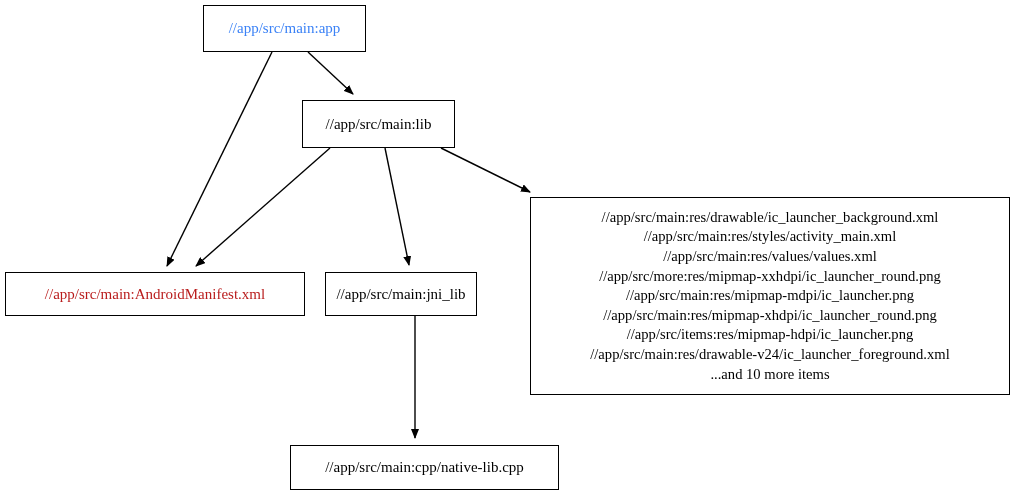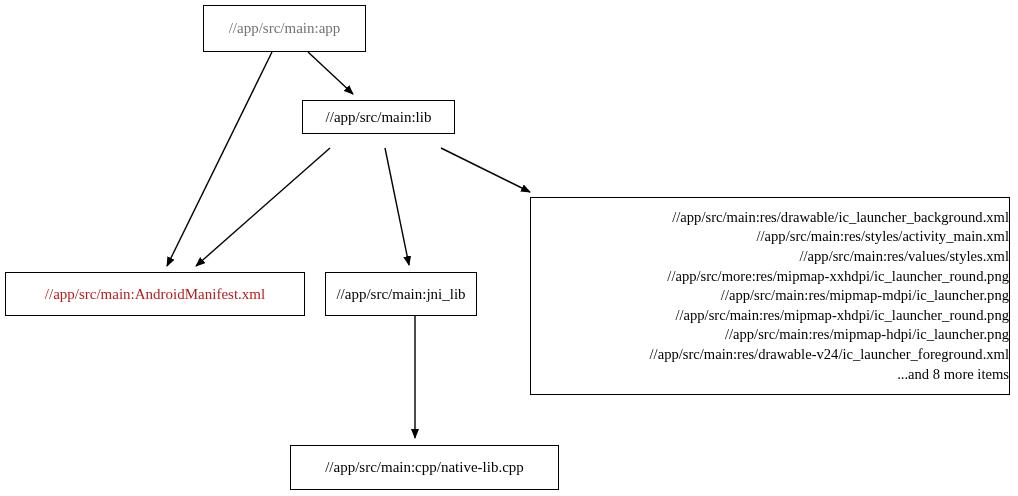--- a/index.html
+++ b/index.html
@@ -42,21 +42,21 @@
   .node.multiline {
     white-space: normal;
     flex-direction: column;
     justify-content: center;
     line-height: 19.6px;
     font-size: 14.6px;
   }
   .node.multiline .line {
     display: block;
     width: 100%;
-    text-align: right;
+    text-align: center;
     white-space: nowrap;
   }
 </style>
 </head>
 <body>
 
 <div id="canvas">
 
   <svg id="edge-layer" width="1018" height="496" viewBox="0 0 1018 496" xmlns="http://www.w3.org/2000/svg">
     <defs>
@@ -67,45 +67,45 @@
     <g id="edges-group" stroke="#000000" stroke-width="1.4" fill="none">
         <path d="M 272,52 L 167,266" stroke="#000000" stroke-width="1.4" fill="none" marker-end="url(#arrowhead)"></path>
         <path d="M 308,52 L 353,94" stroke="#000000" stroke-width="1.4" fill="none" marker-end="url(#arrowhead)"></path>
         <path d="M 330,148 L 196,266" stroke="#000000" stroke-width="1.4" fill="none" marker-end="url(#arrowhead)"></path>
         <path d="M 385,148 L 409,265" stroke="#000000" stroke-width="1.4" fill="none" marker-end="url(#arrowhead)"></path>
         <path d="M 441,148 L 530,192" stroke="#000000" stroke-width="1.4" fill="none" marker-end="url(#arrowhead)"></path>
         <path d="M 415,316 L 415,438" stroke="#000000" stroke-width="1.4" fill="none" marker-end="url(#arrowhead)"></path>
       </g>
   </svg>
 
-  <div class="node" style="left: 203px; top: 5px; width: 163px; height: 47px; border-color: rgb(0, 0, 0); background: rgb(255, 255, 255); color: #737373;">
+  <div class="node" style="left: 203px; top: 5px; width: 163px; height: 47px; border-color: rgb(0, 0, 0); background: rgb(255, 255, 255); color: #3b82f6;">
     <span>//app/src/main:app</span>
   </div>
 
-  <div class="node" style="left: 302px; top: 100px; width: 153px; height: 34px; border-color: rgb(0, 0, 0); background: rgb(255, 255, 255); color: rgb(0, 0, 0);">
+  <div class="node" style="left: 302px; top: 100px; width: 153px; height: 48px; border-color: rgb(0, 0, 0); background: rgb(255, 255, 255); color: rgb(0, 0, 0);">
     <span>//app/src/main:lib</span>
   </div>
 
   <div class="node" style="left: 5px; top: 272px; width: 300px; height: 44px; border-color: rgb(0, 0, 0); background: rgb(255, 255, 255); color: #b91c1c;">
     <span>//app/src/main:AndroidManifest.xml</span>
   </div>
 
   <div class="node" style="left: 325px; top: 272px; width: 152px; height: 44px; border-color: rgb(0, 0, 0); background: rgb(255, 255, 255); color: rgb(0, 0, 0);">
     <span>//app/src/main:jni_lib</span>
   </div>
 
   <div class="node multiline" style="left: 530px; top: 197px; width: 480px; height: 198px; border-color: rgb(0, 0, 0); background: rgb(255, 255, 255); color: rgb(0, 0, 0);">
       <span class="line">//app/src/main:res/drawable/ic_launcher_background.xml</span>
       <span class="line">//app/src/main:res/styles/activity_main.xml</span>
-      <span class="line">//app/src/main:res/values/styles.xml</span>
+      <span class="line">//app/src/main:res/values/values.xml</span>
       <span class="line">//app/src/more:res/mipmap-xxhdpi/ic_launcher_round.png</span>
       <span class="line">//app/src/main:res/mipmap-mdpi/ic_launcher.png</span>
       <span class="line">//app/src/main:res/mipmap-xhdpi/ic_launcher_round.png</span>
-      <span class="line">//app/src/main:res/mipmap-hdpi/ic_launcher.png</span>
+      <span class="line">//app/src/items:res/mipmap-hdpi/ic_launcher.png</span>
       <span class="line">//app/src/main:res/drawable-v24/ic_launcher_foreground.xml</span>
-      <span class="line">...and 8 more items</span>
+      <span class="line">...and 10 more items</span>
     </div>
 
   <div class="node" style="left: 290px; top: 445px; width: 269px; height: 45px; border-color: rgb(0, 0, 0); background: rgb(255, 255, 255); color: rgb(0, 0, 0);">
     <span>//app/src/main:cpp/native-lib.cpp</span>
   </div>
 
 </div>
 
 </body></html>

